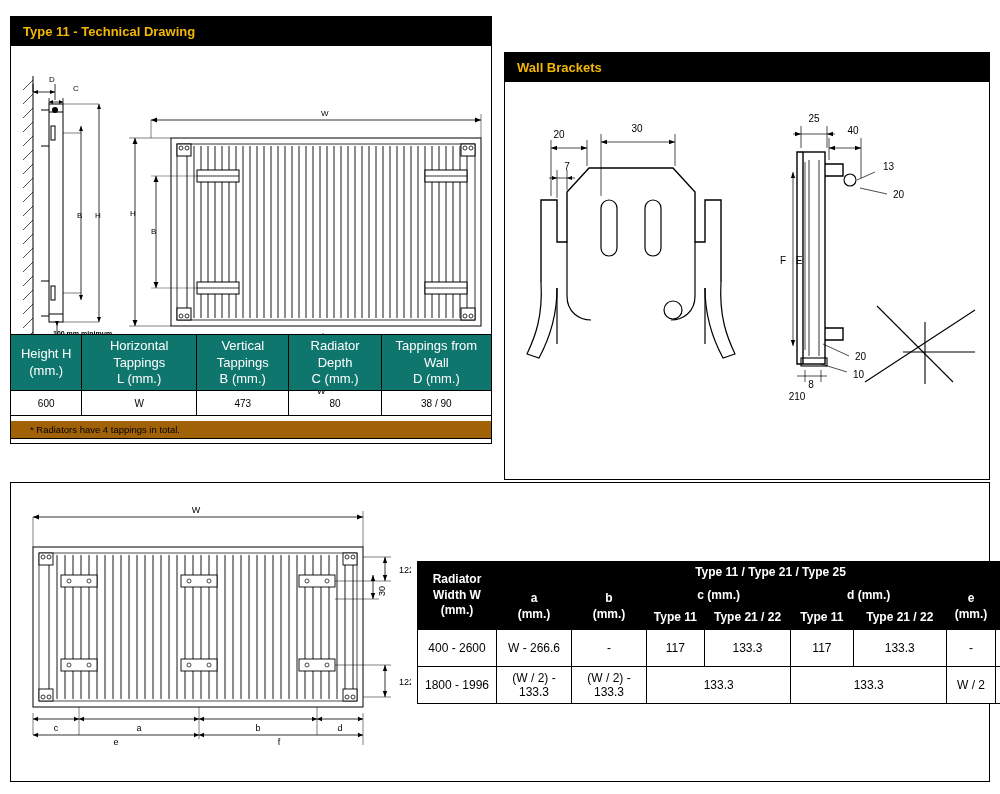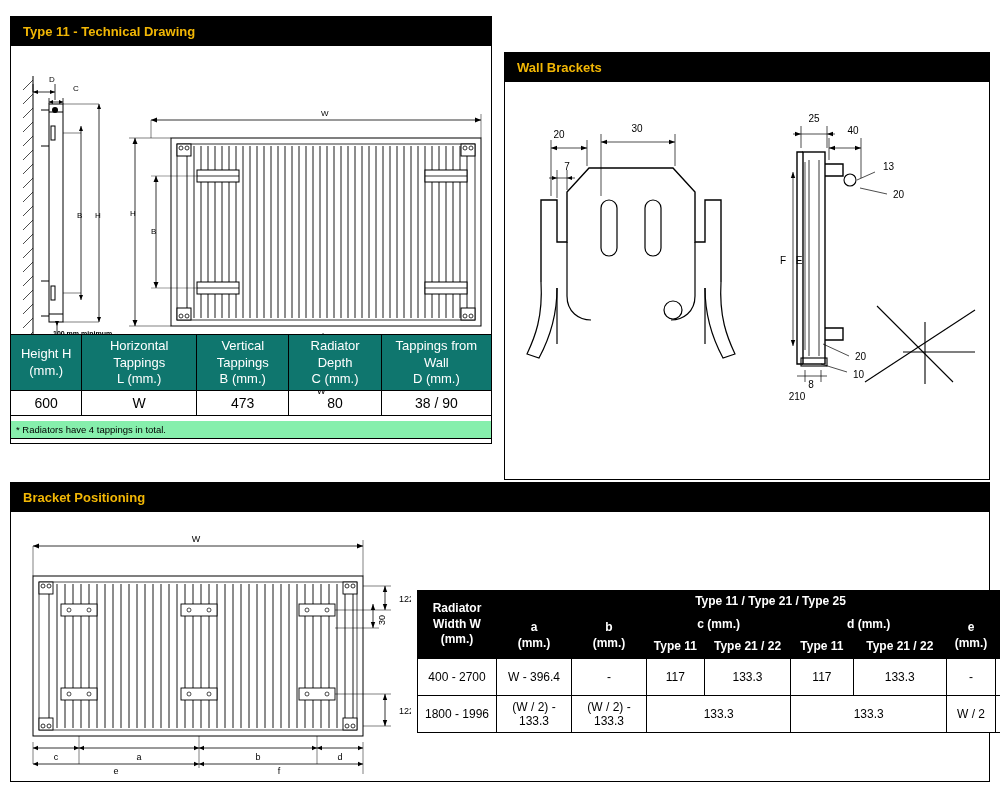--- a/index.html
+++ b/index.html
@@ -48,27 +48,27 @@
   }
   .spec-table th, .spec-table td {
     border: 1px solid #000;
     text-align: center;
     padding: 3px 2px;
   }
   .spec-table th {
     background: #0f766e; color: #fff; font-size: 13px; font-weight: normal;
     line-height: 1.25;
   }
-  .spec-table td { height: 18px; font-size: 14px; }
+  .spec-table td { height: 18px; font-size: 10px; }
   .spec-note {
     position: absolute; left: -1px; bottom: -1px; width: 482px;
     box-sizing: border-box;
     border: 1px solid #000; border-top: none;
-    font-size: 9.5px; padding: 3px 5px; text-align: left;
-    background: #86efac;
+    font-size: 9.5px; padding: 3px 19px; text-align: left;
+    background: #a16207;
   }
 
   
   #panel-brackets {
     left: 504px; top: 52px; width: 486px; height: 428px;
   }
   #brackets-body { height: 320px; position: relative; }
 
   
   #panel-position {
@@ -468,21 +468,20 @@
         <text x="350" y="278">20</text>
         <text x="348" y="296">10</text>
         <text x="306" y="306" text-anchor="middle">8</text>
         <text x="292" y="318" text-anchor="middle">210</text>
       </g>
     </svg>
   </div>
 </div>
 
 <div class="panel" id="panel-position">
-  <div class="panel-header">Bracket Positioning</div>
   <div class="panel-body" id="position-body">
 
     <svg width="400" height="262" viewBox="0 0 400 262">
       <g stroke="#000" fill="none" stroke-width="1">
 
         <rect x="22" y="64" width="330" height="160"></rect>
         <rect x="28" y="70" width="318" height="148" stroke-width="0.7"></rect>
         <g stroke-width="0.9">
           <line x1="38" y1="72" x2="38" y2="216"></line>
             <line x1="46" y1="72" x2="46" y2="216"></line>
@@ -648,22 +647,22 @@
         </tr>
         <tr>
           <th>Type 11</th>
           <th>Type 21 / 22</th>
           <th>Type 11</th>
           <th>Type 21 / 22</th>
         </tr>
       </thead>
       <tbody>
         <tr>
-          <td>400 - 2700</td>
-          <td>W - 396.4</td>
+          <td>400 - 2600</td>
+          <td>W - 266.6</td>
           <td>-</td>
           <td>117</td>
           <td>133.3</td>
           <td>117</td>
           <td>133.3</td>
           <td>-</td>
           <td>-</td>
         </tr>
         <tr>
           <td>1800 - 1996</td>

